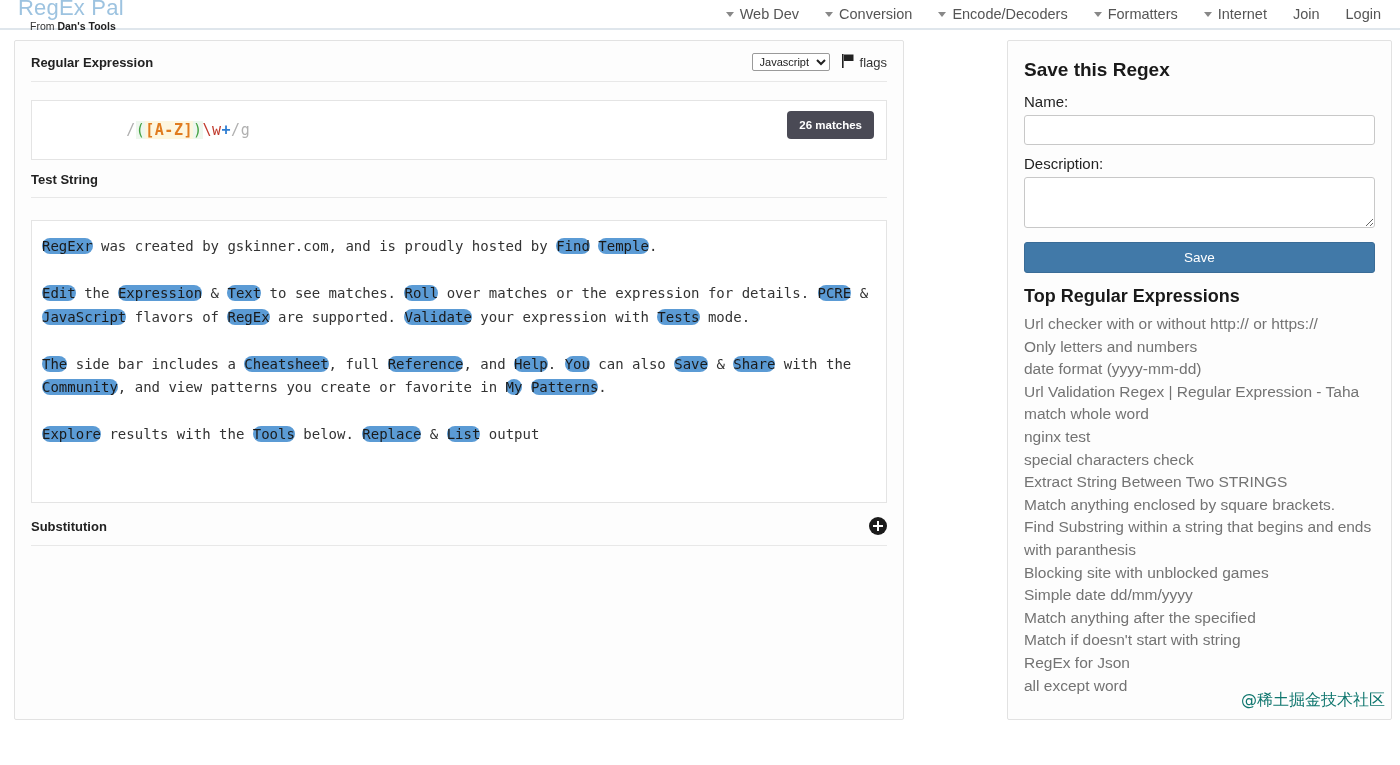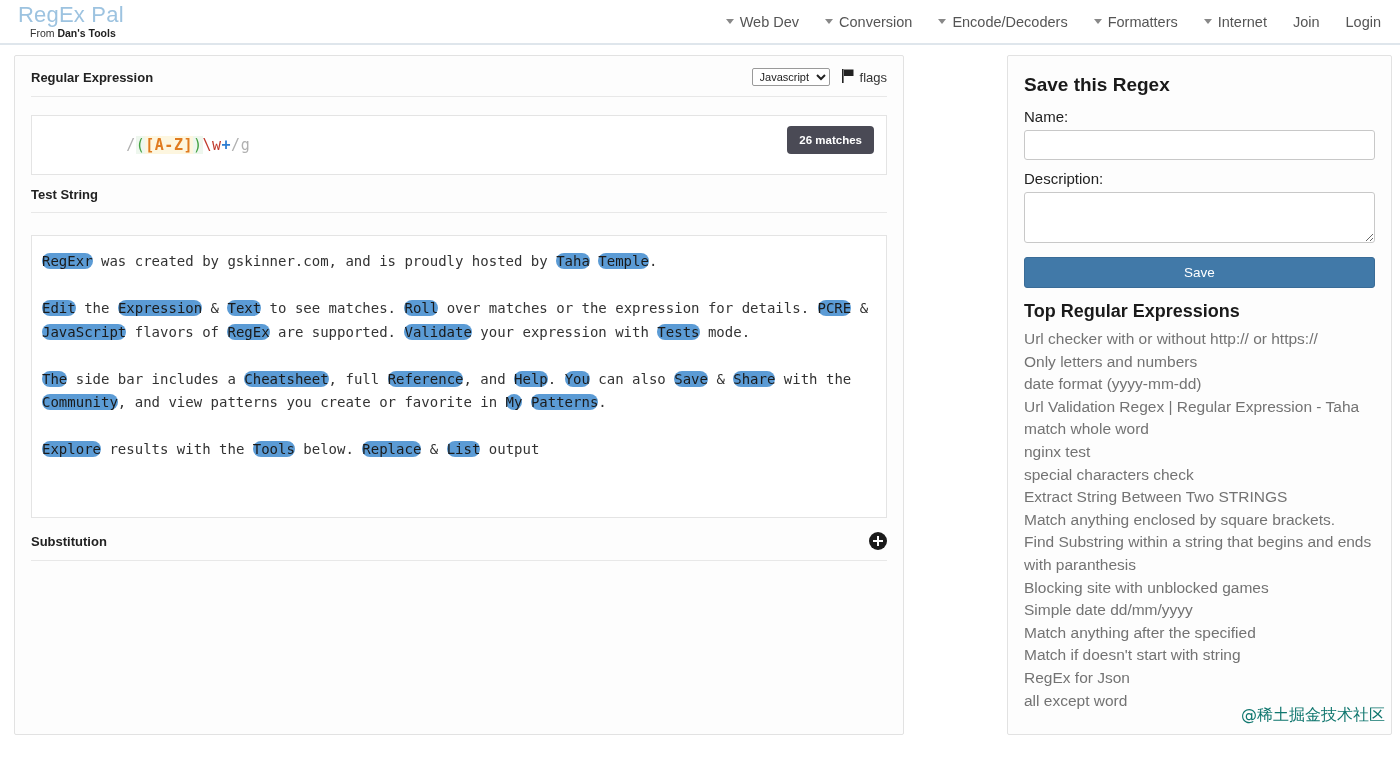--- a/index.html
+++ b/index.html
@@ -7,21 +7,21 @@
     margin: 0; padding: 0;
     width: 1400px; height: 765px;
     background: #ffffff;
     font-family: "Liberation Sans", sans-serif;
     overflow: hidden;
   }
 
   
   .header {
     position: relative;
-    height: 45px;
+    height: 30px;
     background: #ffffff;
     border-bottom: 2px solid #dfe6ec;
     display: flex;
     align-items: center;
   }
   .brand { padding-left: 18px; line-height: 1; }
   .brand-title {
     font-size: 22px;
     color: #9dc3e0;
     font-family: "Liberation Sans", sans-serif;
@@ -349,21 +349,21 @@
       <div class="match-badge">26 matches</div>
     </div>
 
     <div class="sect">
       <div class="sect-head">
         <span class="sect-label">Test String</span>
       </div>
     </div>
 
     <div class="test-box">
-      <div class="test-text" id="testText"><span class="hl">RegExr</span><span> was created by gskinner.com, and is proudly hosted by </span><span class="hl">Taha</span><span> </span><span class="hl">Temple</span><span>.</span>
+      <div class="test-text" id="testText"><span class="hl">RegExr</span><span> was created by gskinner.com, and is proudly hosted by </span><span class="hl">Find</span><span> </span><span class="hl">Temple</span><span>.</span>
 
 <span class="hl">Edit</span><span> the </span><span class="hl">Expression</span><span> &amp; </span><span class="hl">Text</span><span> to see matches. </span><span class="hl">Roll</span><span> over matches or the expression for details. </span><span class="hl">PCRE</span><span> &amp; </span><span class="hl">JavaScript</span><span> flavors of </span><span class="hl">RegEx</span><span> are supported. </span><span class="hl">Validate</span><span> your expression with </span><span class="hl">Tests</span><span> mode.</span>
 
 <span class="hl">The</span><span> side bar includes a </span><span class="hl">Cheatsheet</span><span>, full </span><span class="hl">Reference</span><span>, and </span><span class="hl">Help</span><span>. </span><span class="hl">You</span><span> can also </span><span class="hl">Save</span><span> &amp; </span><span class="hl">Share</span><span> with the </span><span class="hl">Community</span><span>, and view patterns you create or favorite in </span><span class="hl">My</span><span> </span><span class="hl">Patterns</span><span>.</span>
 
 <span class="hl">Explore</span><span> results with the </span><span class="hl">Tools</span><span> below. </span><span class="hl">Replace</span><span> &amp; </span><span class="hl">List</span><span> output</span></div>
     </div>
 
     <div class="subst">
       <div class="subst-head">

